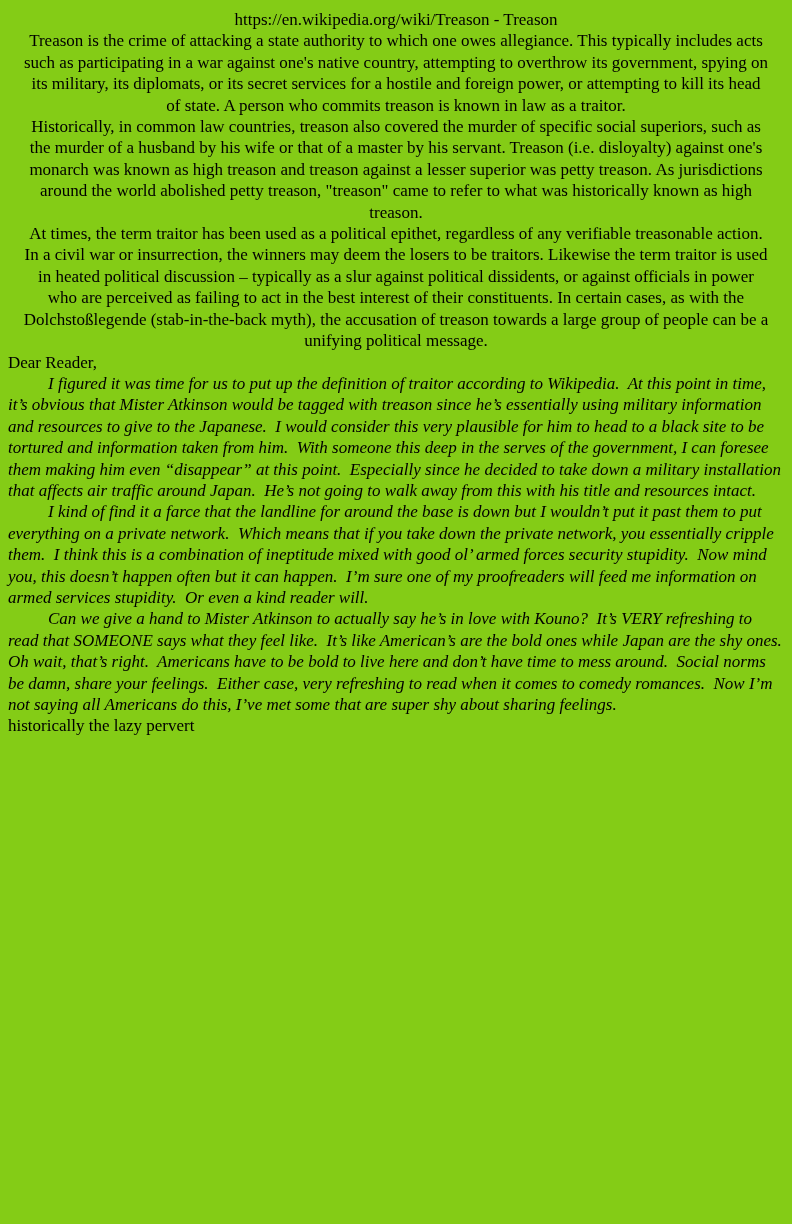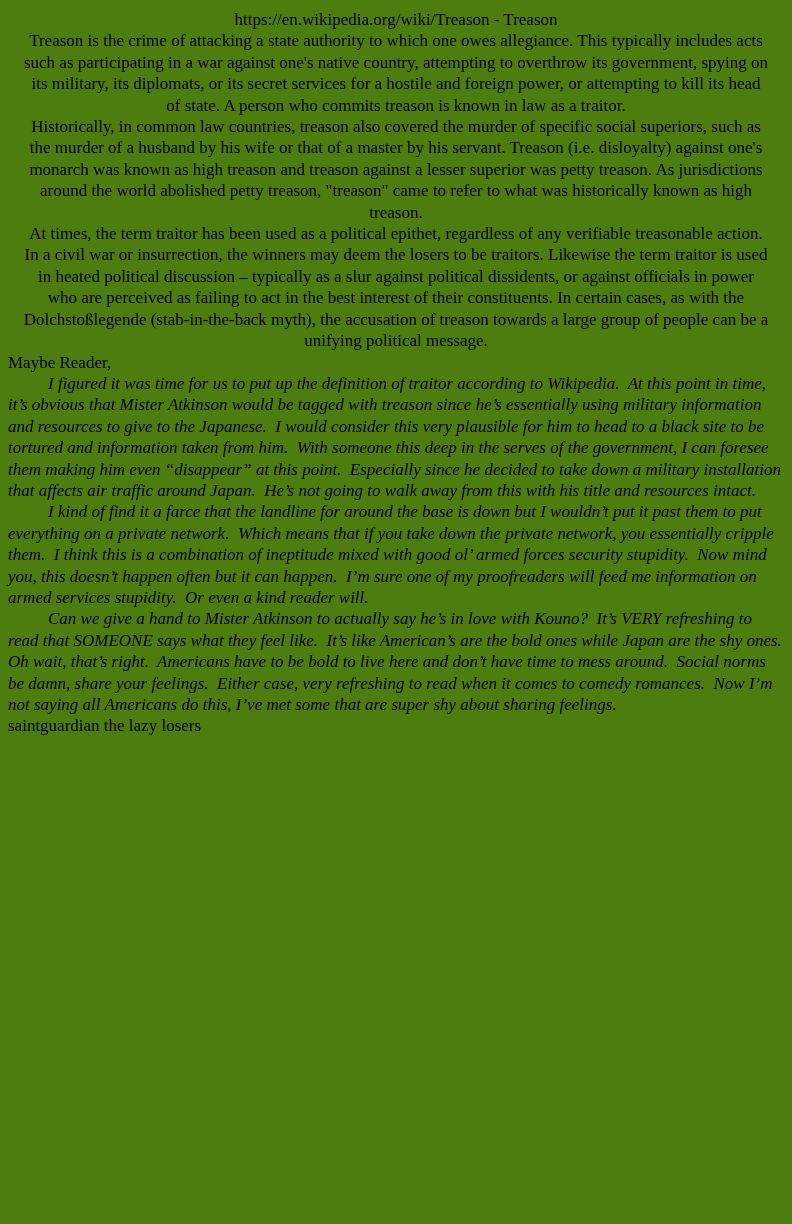--- a/index.html
+++ b/index.html
@@ -6,21 +6,21 @@
     margin: 0;
     padding: 0;
     background: #ffffff;
   }
   .page {
     position: relative;
     width: 792px;
     height: 1224px;
     box-sizing: border-box;
     padding: 9px 8px 0 8px;
-    background: #4d7c0f;
+    background: #84cc16;
     color: #000000;
     font-family: "Liberation Serif", serif;
     font-size: 17px;
     line-height: 21.4px;
     overflow: hidden;
   }
   .wiki-block {
     max-width: 745px;
     margin: 0 auto;
     text-align: center;
@@ -46,20 +46,20 @@
 <div class="page">
 
   <div class="wiki-block">
     <div class="title-line">https://en.wikipedia.org/wiki/Treason - Treason</div>
     <p>Treason is the crime of attacking a state authority to which one owes allegiance. This typically includes acts such as participating in a war against one's native country, attempting to overthrow its government, spying on its military, its diplomats, or its secret services for a hostile and foreign power, or attempting to kill its head of state. A person who commits treason is known in law as a traitor.</p>
     <p>Historically, in common law countries, treason also covered the murder of specific social superiors, such as the murder of a husband by his wife or that of a master by his servant. Treason (i.e. disloyalty) against one's monarch was known as high treason and treason against a lesser superior was petty treason. As jurisdictions around the world abolished petty treason, "treason" came to refer to what was historically known as high treason.</p>
     <p>At times, the term traitor has been used as a political epithet, regardless of any verifiable treasonable action. In a civil war or insurrection, the winners may deem the losers to be traitors. Likewise the term traitor is used in heated political discussion – typically as a slur against political dissidents, or against officials in power who are perceived as failing to act in the best interest of their constituents. In certain cases, as with the Dolchstoßlegende (stab-in-the-back myth), the accusation of treason towards a large group of people can be a unifying political message.</p>
   </div>
 
   <div class="letter">
-    <p class="salutation">Maybe Reader,</p>
+    <p class="salutation">Dear Reader,</p>
     <p class="body-para">I figured it was time for us to put up the definition of traitor according to Wikipedia.  At this point in time, it’s obvious that Mister Atkinson would be tagged with treason since he’s essentially using military information and resources to give to the Japanese.  I would consider this very plausible for him to head to a black site to be tortured and information taken from him.  With someone this deep in the serves of the government, I can foresee them making him even “disappear” at this point.  Especially since he decided to take down a military installation that affects air traffic around Japan.  He’s not going to walk away from this with his title and resources intact.</p>
     <p class="body-para">I kind of find it a farce that the landline for around the base is down but I wouldn’t put it past them to put everything on a private network.  Which means that if you take down the private network, you essentially cripple them.  I think this is a combination of ineptitude mixed with good ol’ armed forces security stupidity.  Now mind you, this doesn’t happen often but it can happen.  I’m sure one of my proofreaders will feed me information on armed services stupidity.  Or even a kind reader will.</p>
     <p class="body-para">Can we give a hand to Mister Atkinson to actually say he’s in love with Kouno?  It’s VERY refreshing to read that SOMEONE says what they feel like.  It’s like American’s are the bold ones while Japan are the shy ones.  Oh wait, that’s right.  Americans have to be bold to live here and don’t have time to mess around.  Social norms be damn, share your feelings.  Either case, very refreshing to read when it comes to comedy romances.  Now I’m not saying all Americans do this, I’ve met some that are super shy about sharing feelings.</p>
-    <p class="sig-name">saintguardian the lazy losers</p>
+    <p class="sig-name">historically the lazy pervert</p>
   </div>
 
 </div>
 
 </body></html>

